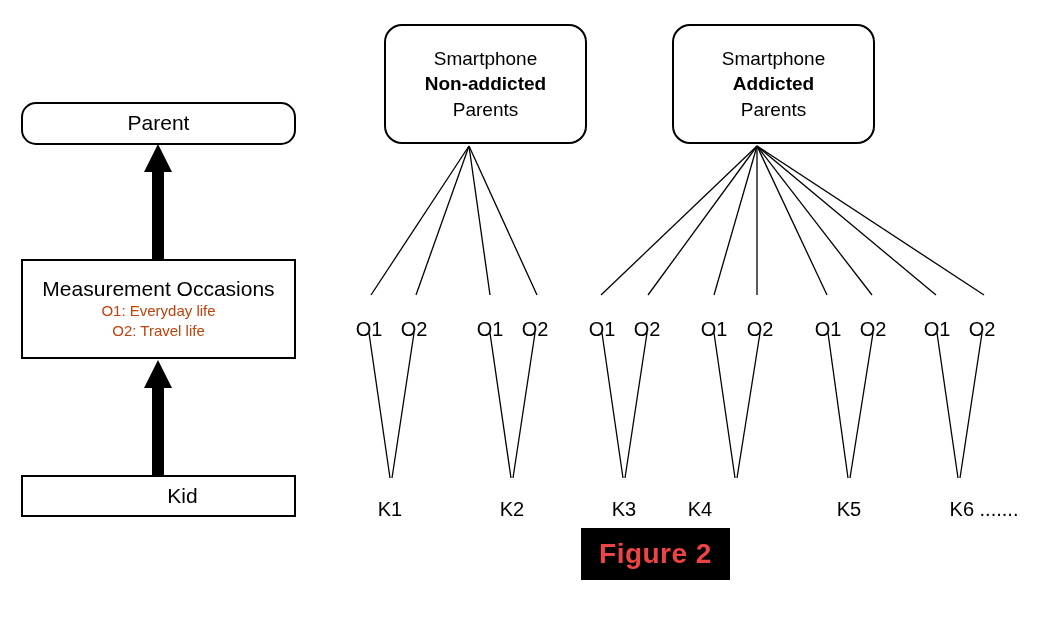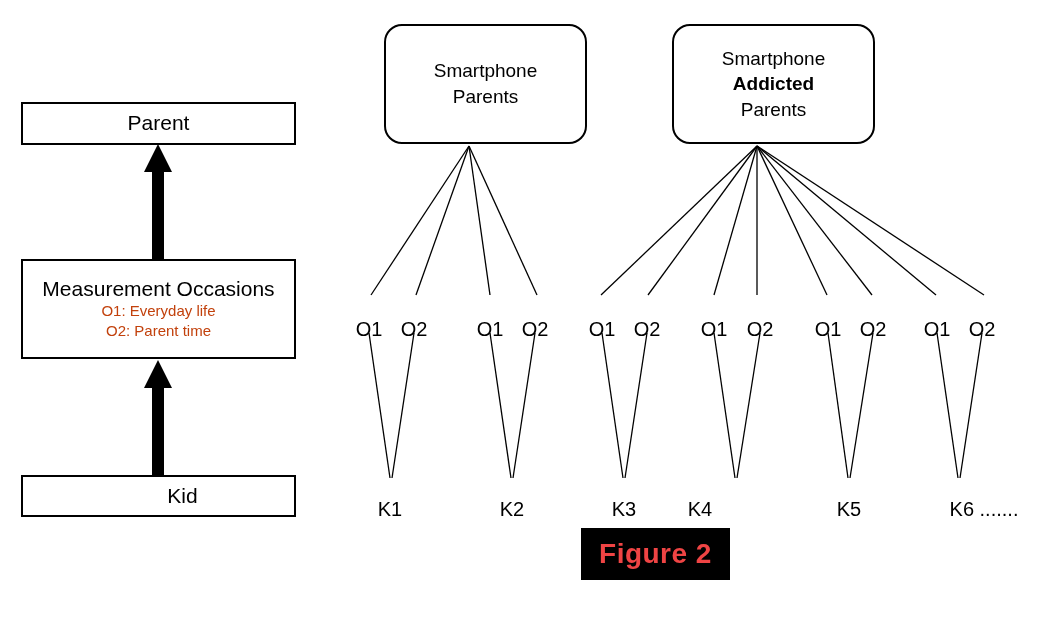--- a/index.html
+++ b/index.html
@@ -38,21 +38,21 @@
   .lbox .title {
     font-size: 21px;
     color: #000000;
     line-height: 1.15;
   }
   .lbox .sub {
     font-size: 15px;
     color: #c2410c;
     line-height: 1.35;
   }
-  #box-parent  { left: 21px;  top: 102px; width: 275px; height: 43px; }
+  #box-parent  { left: 21px;  top: 102px; width: 275px; height: 43px; border-radius: 15px; }
   #box-measure { left: 21px;  top: 259px; width: 275px; height: 100px; }
   #box-kid     { left: 21px;  top: 475px; width: 275px; height: 42px; padding-left: 48px; }
 
   
   .rbox {
     position: absolute;
     box-sizing: border-box;
     border: 2px solid #000000;
     border-radius: 18px;
     background: #ffffff;
@@ -149,29 +149,30 @@
     </g>
   </svg>
 
   <div class="lbox" id="box-parent">
     <div class="title">Parent</div>
   </div>
 
   <div class="lbox" id="box-measure">
     <div class="title">Measurement Occasions</div>
     <div class="sub">O1: Everyday life</div>
-    <div class="sub">O2: Parent time</div>
+    <div class="sub">O2: Travel life</div>
   </div>
 
   <div class="lbox" id="box-kid">
     <div class="title">Kid</div>
   </div>
 
   <div class="rbox" id="grp-nonaddicted">
     <div>Smartphone</div>
+    <div class="b">Non-addicted</div>
     <div>Parents</div>
   </div>
 
   <div class="rbox" id="grp-addicted">
     <div>Smartphone</div>
     <div class="b">Addicted</div>
     <div>Parents</div>
   </div>
 
   <div class="olabel" style="left:369px">O1</div>

